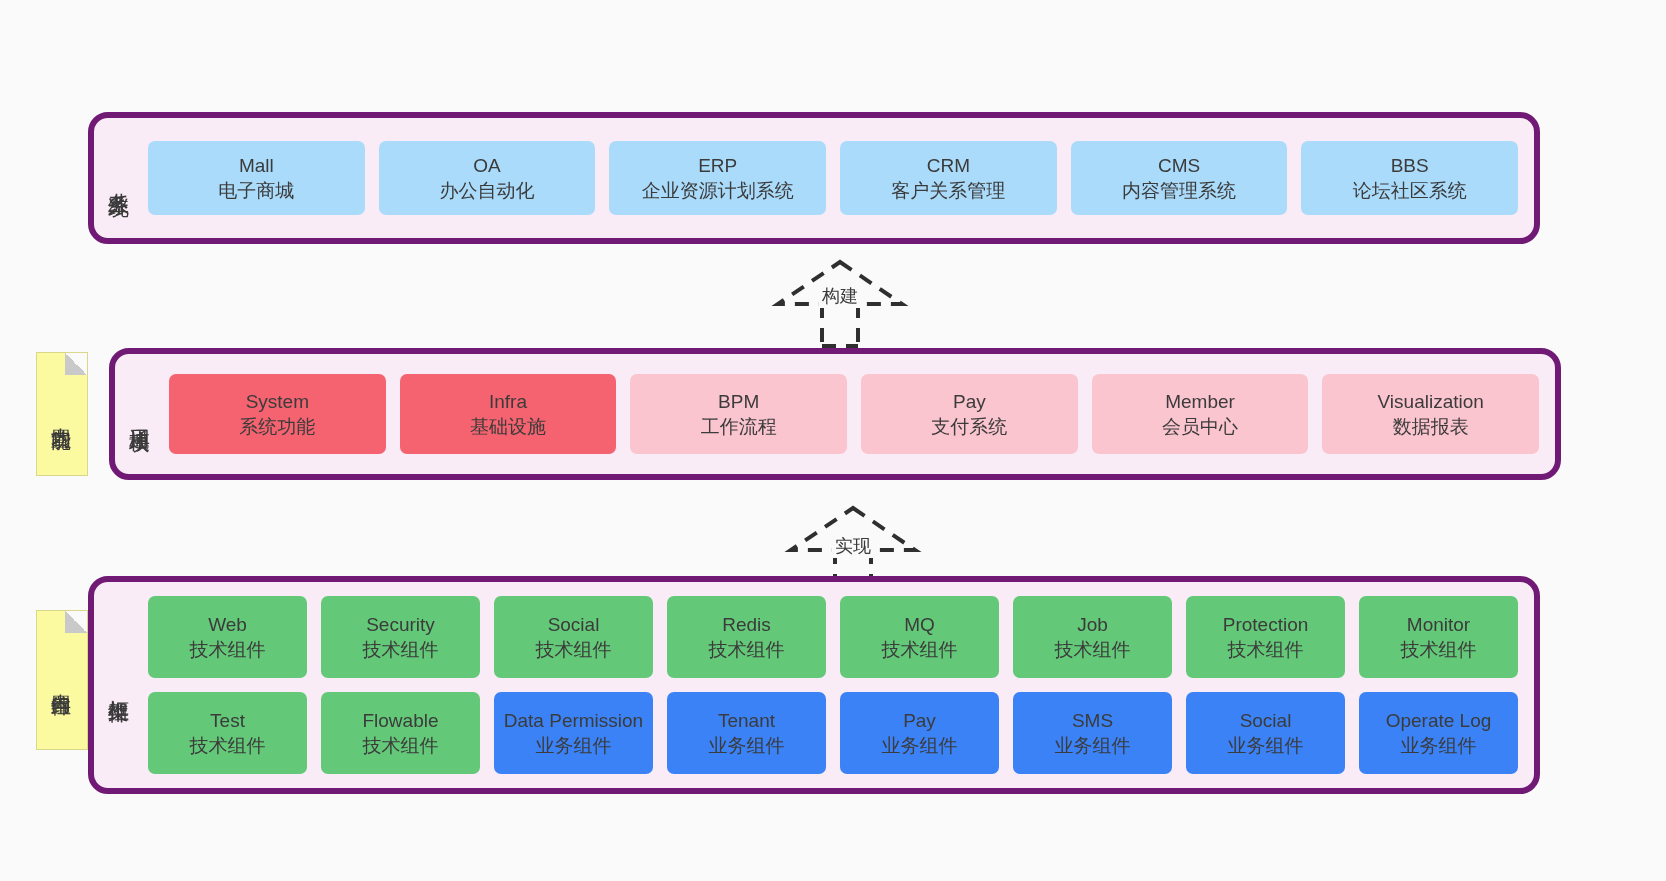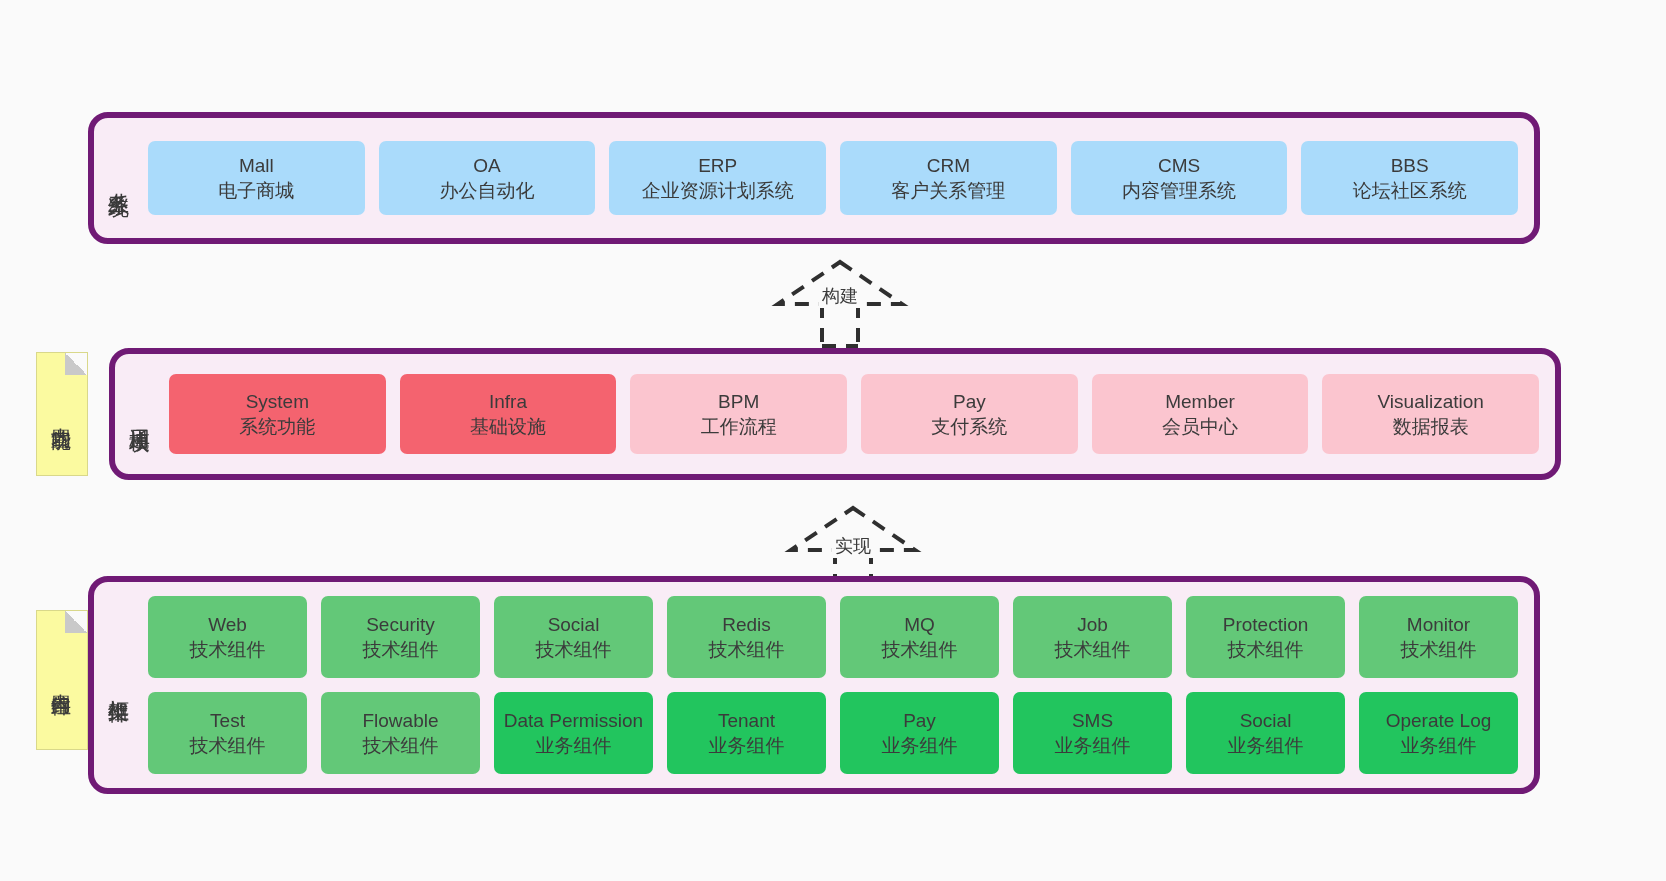--- a/index.html
+++ b/index.html
@@ -69,21 +69,21 @@
     padding:8px 6px;
     box-sizing:border-box;
     min-width:0;
   }
   .card .t{display:block;}
   .card .s{display:block;}
   .blue{background:#aadbfb;}
   .red{background:#f4636f;}
   .pink{background:#fbc5cf;text-align:right;}
   .green-d{background:#63c878;}
-  .green-l{background:#22c55e;text-align:center;}
+  .green-l{background:#3b82f6;text-align:center;}
 
   .layer-1{left:88px;top:112px;width:1452px;height:132px;}
   .layer-1 .card{height:74px;}
   .layer-2{left:88px;top:348px;width:1452px;height:132px;margin-left:21px;}
   .layer-2 .card{height:80px;}
   .layer-3{left:88px;top:576px;width:1452px;height:218px;}
   .layer-3 .card{min-height:78px;}
 
   
   .sticky{

